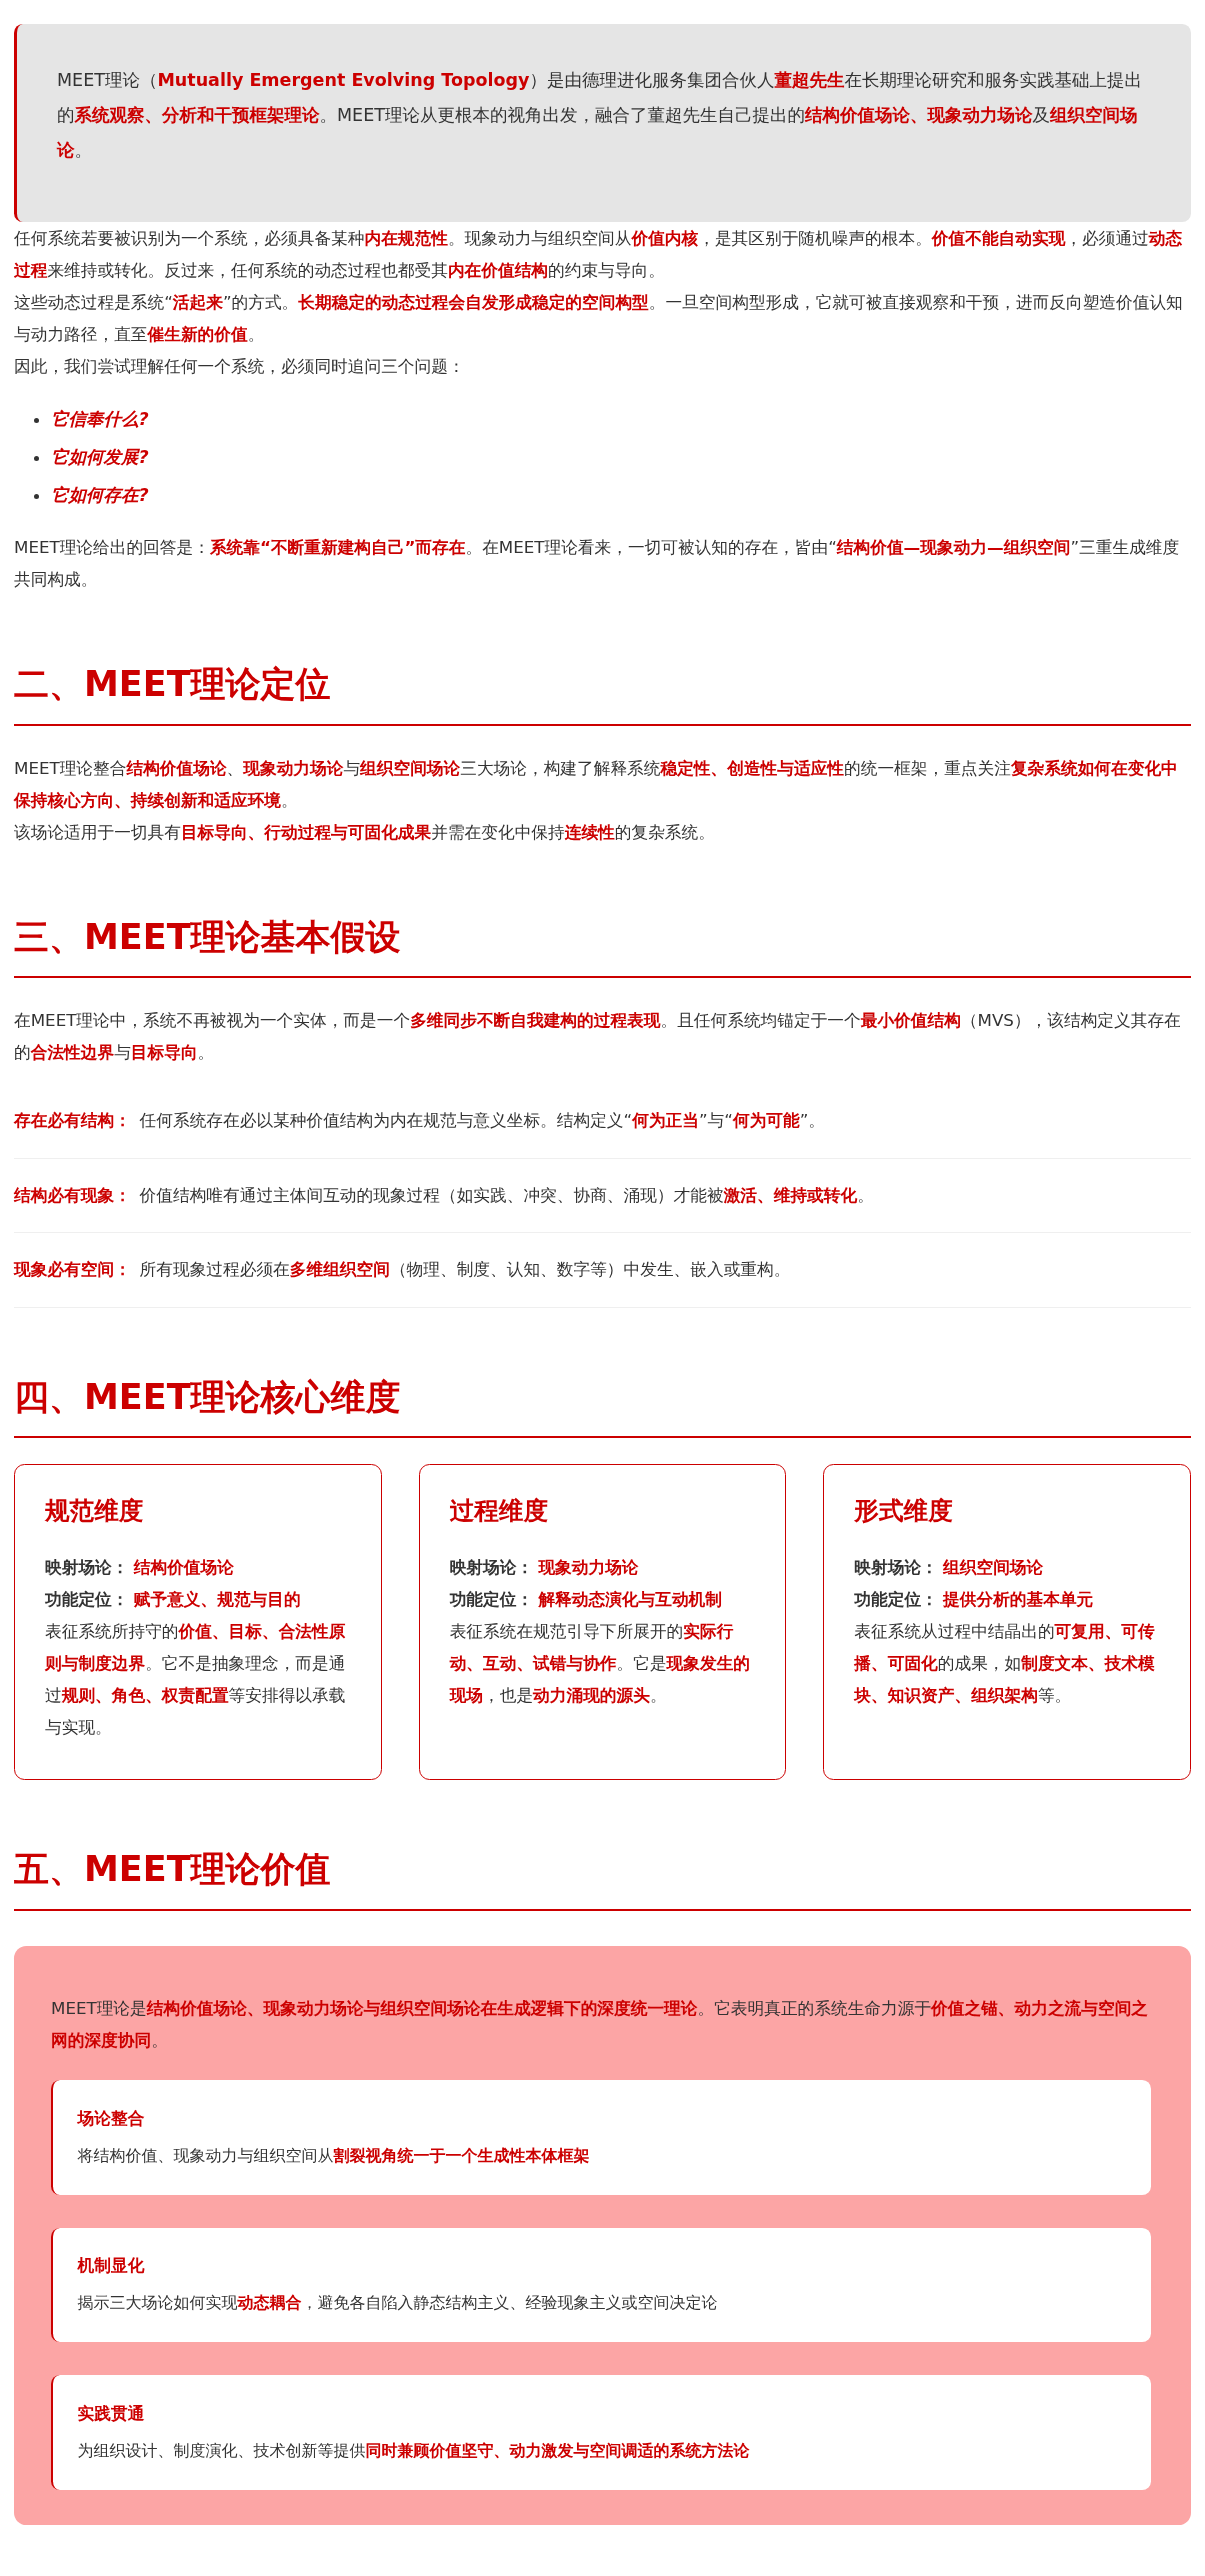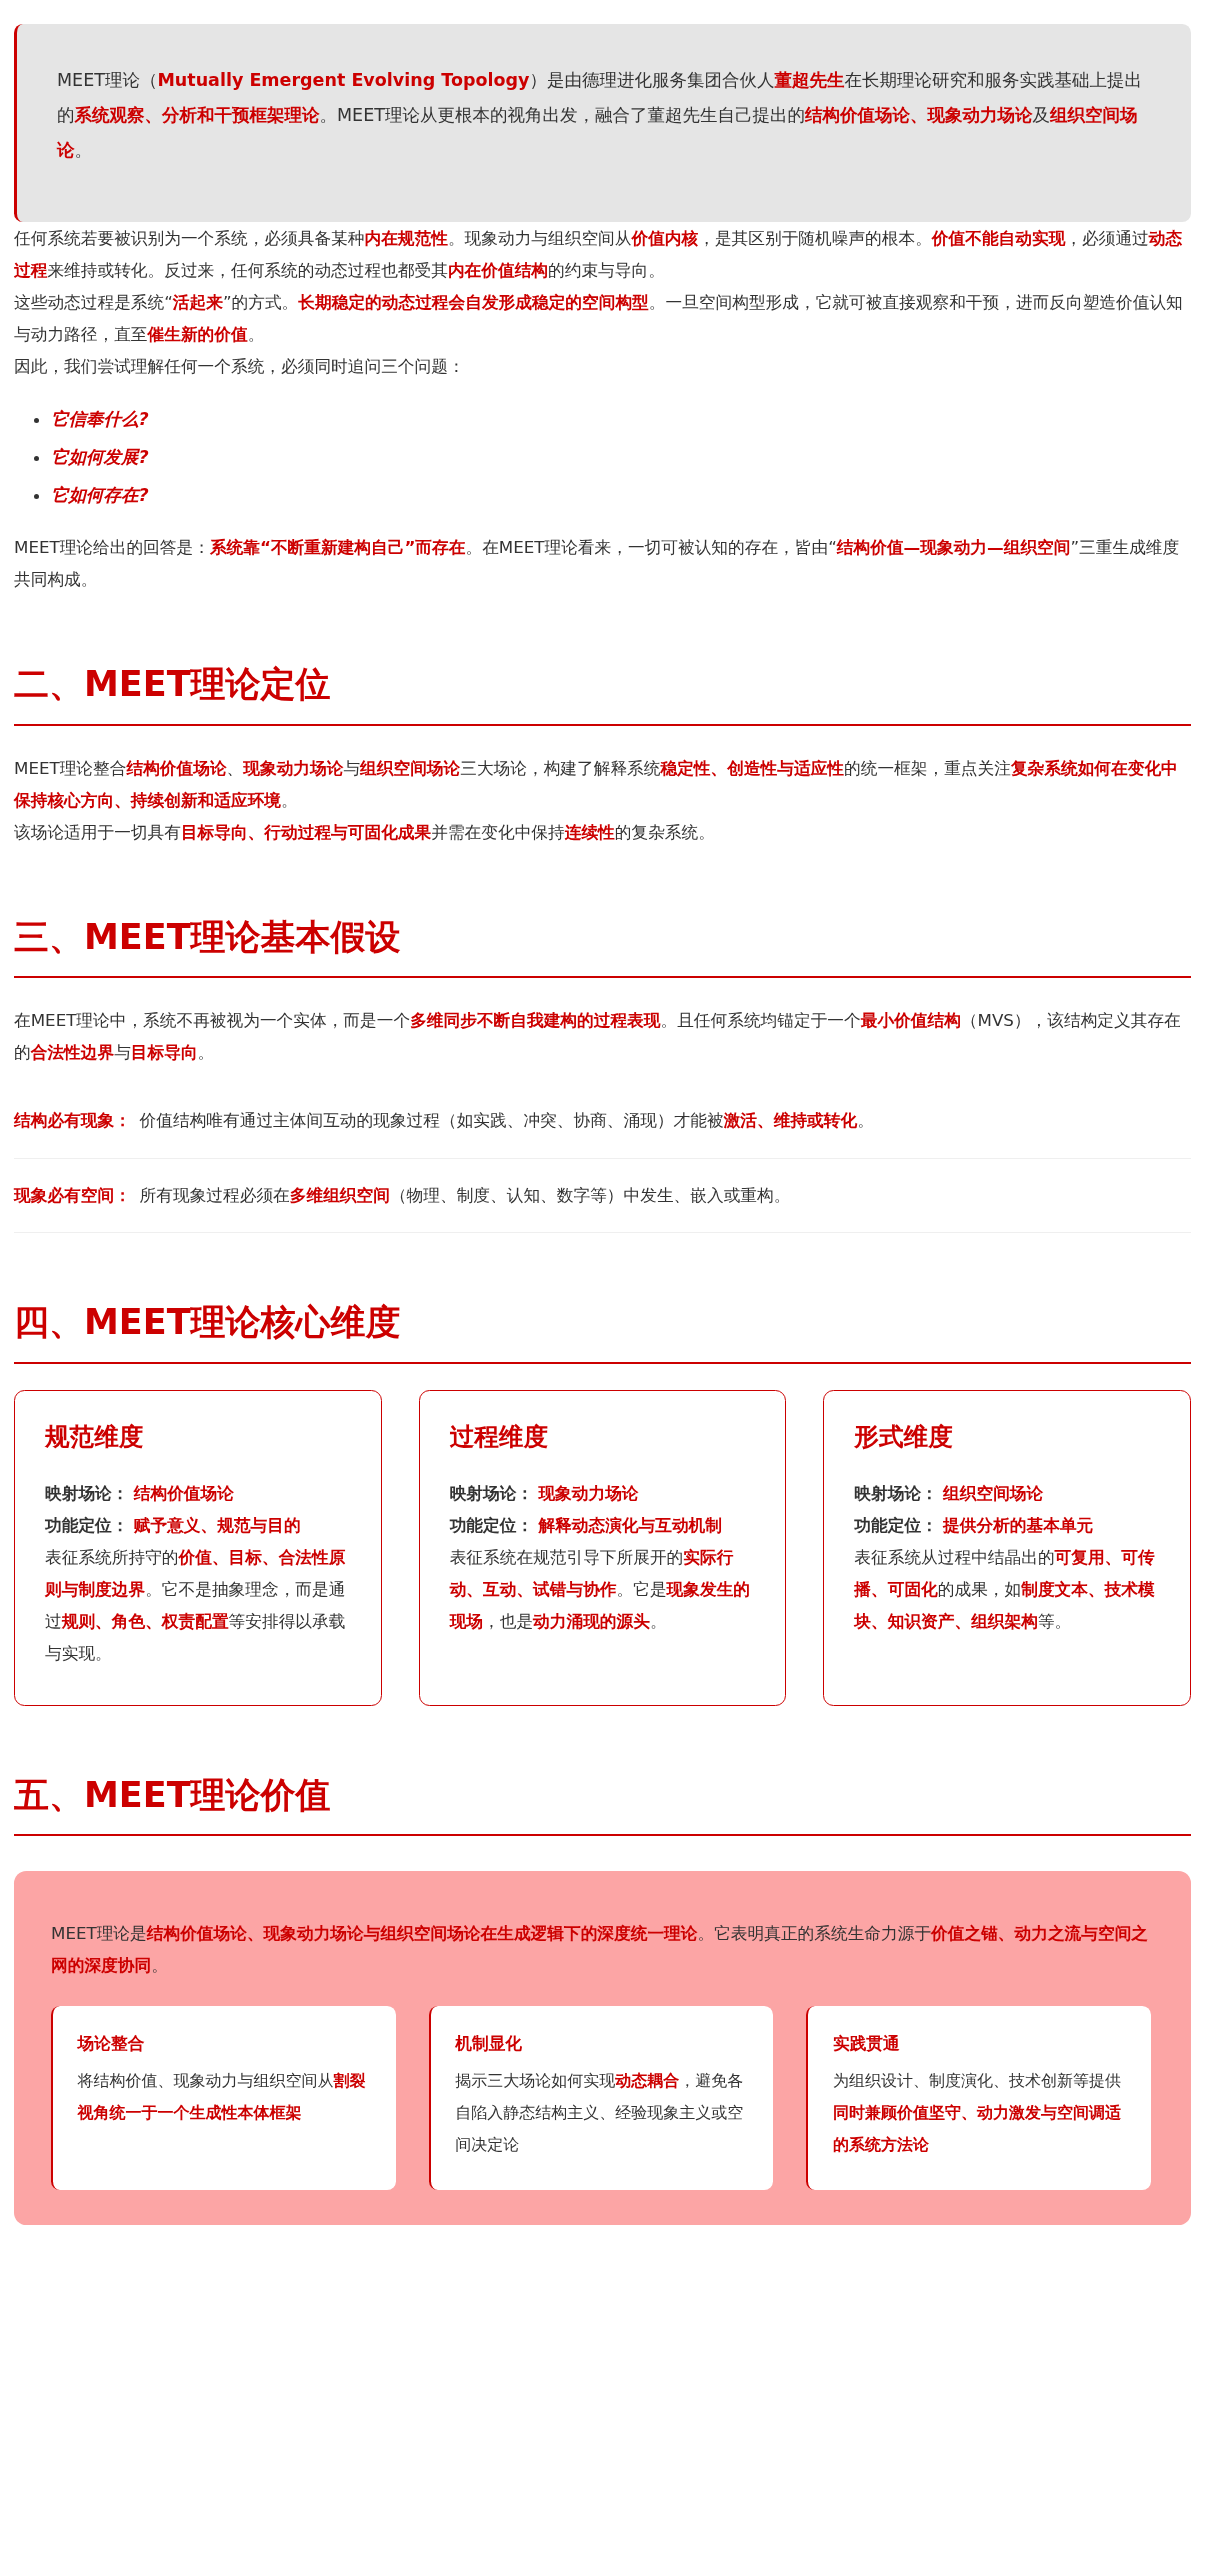--- a/index.html
+++ b/index.html
@@ -67,21 +67,21 @@
   .dim-card .meta-value { color: #cc0000; font-weight: bold; }
 
   .value-box {
     background: #fca5a5;
     border-radius: 12.3px;
     padding: 46px 40px 35px 37px;
     margin-top: 35px;
     font-size: 16.7px;
     line-height: 32px;
   }
-  .value-cards { display: flex; gap: 33px; margin-top: 24.6px; }
+  .value-cards { display: flex; gap: 33px; margin-top: 24.6px; flex-direction: column; }
   .value-card {
     flex: 1;
     background: #ffffff;
     border-left: 2.6px solid #cc0000;
     border-radius: 8.8px;
     padding: 24.6px 23px 23px 24.6px;
     font-size: 16px;
     line-height: 32px;
     height: 184px;
   }
@@ -114,20 +114,23 @@
   <section>
     <h2 class="section-title">二、MEET理论定位</h2>
     <p class="body"><span>MEET理论整合</span><span class="hl">结构价值场论</span><span>、</span><span class="hl">现象动力场论</span><span>与</span><span class="hl">组织空间场论</span><span>三大场论，构建了解释系统</span><span class="hl">稳定性、创造性与适应性</span><span>的统一框架，重点关注</span><span class="hl">复杂系统如何在变化中保持核心方向、持续创新和适应环境</span><span>。</span></p>
     <p class="body"><span>该场论适用于一切具有</span><span class="hl">目标导向、行动过程与可固化成果</span><span>并需在变化中保持</span><span class="hl">连续性</span><span>的复杂系统。</span></p>
   </section>
 
   <section>
     <h2 class="section-title">三、MEET理论基本假设</h2>
     <p class="body"><span>在MEET理论中，系统不再被视为一个实体，而是一个</span><span class="hl">多维同步不断自我建构的过程表现</span><span>。且任何系统均锚定于一个</span><span class="hl">最小价值结构</span><span>（MVS），该结构定义其存在的</span><span class="hl">合法性边界</span><span>与</span><span class="hl">目标导向</span><span>。</span></p>
     <div class="assume-list">
+      <div class="assume-row">
+        <span class="label">存在必有结构：</span><span><span>任何系统存在必以某种价值结构为内在规范与意义坐标。结构定义“</span><span class="hl">何为正当</span><span>”与“</span><span class="hl">何为可能</span><span>”。</span></span>
+      </div>
       <div class="assume-row">
         <span class="label">结构必有现象：</span><span><span>价值结构唯有通过主体间互动的现象过程（如实践、冲突、协商、涌现）才能被</span><span class="hl">激活、维持或转化</span><span>。</span></span>
       </div>
       <div class="assume-row">
         <span class="label">现象必有空间：</span><span><span>所有现象过程必须在</span><span class="hl">多维组织空间</span><span>（物理、制度、认知、数字等）中发生、嵌入或重构。</span></span>
       </div>
     </div>
   </section>
 
   <section>

